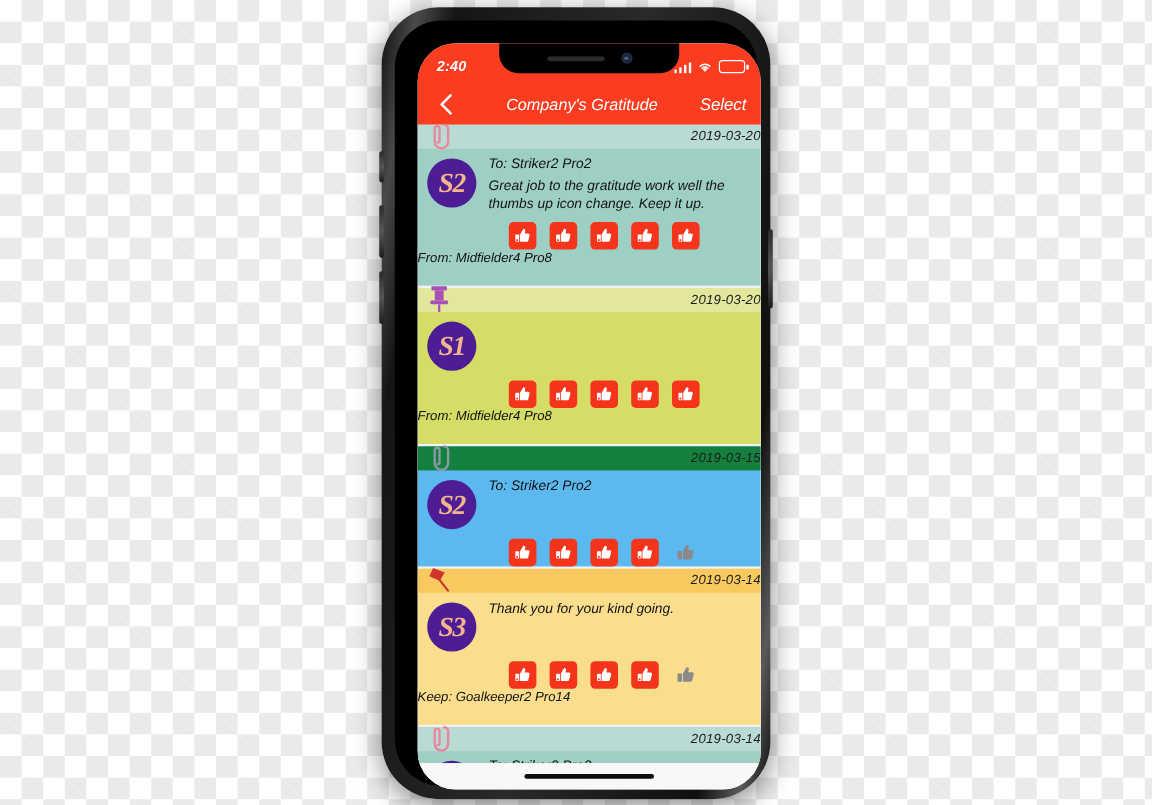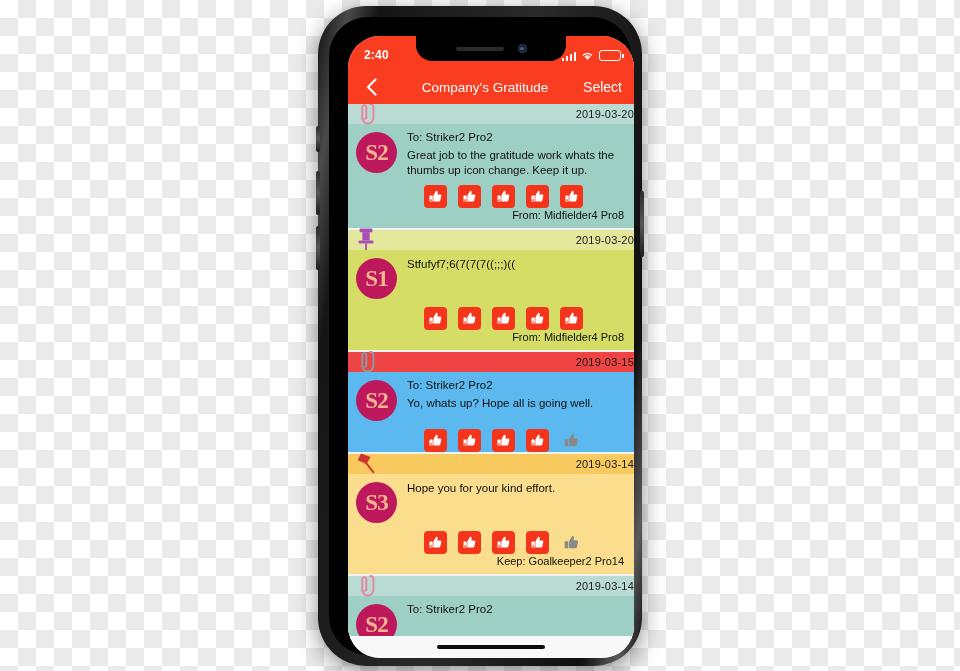--- a/index.html
+++ b/index.html
@@ -32,20 +32,21 @@
   #device {
     position: absolute;
     left: 318px;
     top: 6px;
     width: 324px;
     height: 660px;
     border-radius: 48px;
     background: linear-gradient(100deg, #0d0d0d 0%, #4a4a4a 7%, #151515 14%, #2a2a2a 50%, #101010 86%, #5a5a5a 94%, #0b0b0b 100%);
     box-shadow: 0 6px 22px rgba(0,0,0,0.45);
     padding: 11px;
+    font-style: italic;
   }
 
   #device-inner {
     position: absolute;
     left: 11px;
     top: 11px;
     right: 11px;
     bottom: 11px;
     border-radius: 39px;
     background: #000000;
@@ -225,21 +226,21 @@
 
   .card-body {
     display: flex;
     padding: 6px 10px 4px 8px;
     position: relative;
   }
 
   .avatar {
     width: 41px; height: 41px;
     border-radius: 50%;
-    background: #be185d;
+    background: #4c1d95;
     flex: 0 0 41px;
     display: flex;
     align-items: center;
     justify-content: center;
     color: #f4b48c;
     font-size: 23px;
     font-weight: bold;
     font-family: "Liberation Serif", serif;
     letter-spacing: -1px;
     margin-top: 2px;
@@ -260,24 +261,23 @@
     width: 23px; height: 23px;
     border-radius: 4px;
     background: #f5341c;
     display: flex;
     align-items: center;
     justify-content: center;
   }
   .thumb.inactive { background: transparent; }
 
   .card-from {
-    text-align: right;
     font-size: 11px;
     color: #111;
-    padding: 1px 10px 7px 0;
+    padding: 1px 10px 17px 0;
   }
 
   
   #home-area {
     position: absolute;
     left: 0; right: 0; bottom: 0;
     height: 22px;
     background: #f8f8f8;
     display: flex;
     align-items: center;
@@ -344,21 +344,21 @@
             <div class="card-date-strip" style="background: rgb(185, 219, 211);">
               <div class="card-marker"><svg viewBox="0 0 24 26" width="22" height="24">
                   <path d="M16.5 3.2 c2.1 0 3.6 1.6 3.6 3.7 v11.4 c0 3.4 -2.7 6.2 -6.1 6.2 s-6.1 -2.8 -6.1 -6.2 V6.6 c0 -1.2 1 -2.2 2.2 -2.2 s2.2 1 2.2 2.2 v11.1 c0 0.9 -0.8 1.7 -1.7 1.7" fill="none" stroke="#e8859f" stroke-width="2.1" stroke-linecap="round"></path>
                 </svg></div>
               <span class="card-date">2019-03-20</span>
             </div>
             <div class="card-body">
               <div class="avatar">S2</div>
               <div class="card-text">
                 <div class="card-to">To: Striker2 Pro2</div>
-                <div class="card-message">Great job to the gratitude work whats the thumbs up icon change. Keep it up.</div>
+                <div class="card-message">Great job to the gratitude work well the thumbs up icon change. Keep it up.</div>
               </div>
             </div>
             <div class="reactions-row">
               <div class="thumb">
                 <svg viewBox="0 0 24 24" width="15" height="15">
                   <path d="M8.6 10.2 l4.3 -7.4 c1.7 -0.3 2.9 0.8 2.7 2.4 l-0.7 3.6 h4.4 c1.4 0 2.3 1.1 2 2.4 l-1.7 7.1 c-0.25 1.05 -1.1 1.7 -2.2 1.7 H8.6 Z" fill="#ffffff"></path>
                   <rect x="2.3" y="10.2" width="5.2" height="9.8" rx="1" fill="#ffffff"></rect>
                   <rect x="3.6" y="16.6" width="2.4" height="2.4" fill="#f5341c"></rect>
                 </svg>
               </div>
@@ -401,21 +401,20 @@
                     <rect x="8" y="5.5" width="8" height="9"></rect>
                     <rect x="4" y="14.5" width="16" height="3.5" rx="1"></rect>
                     <rect x="11" y="18" width="2" height="7"></rect>
                   </g>
                 </svg></div>
               <span class="card-date">2019-03-20</span>
             </div>
             <div class="card-body">
               <div class="avatar">S1</div>
               <div class="card-text">
-                <div class="card-message">Stfufyf7;6(7(7(7((;;;)((</div>
               </div>
             </div>
             <div class="reactions-row">
               <div class="thumb">
                 <svg viewBox="0 0 24 24" width="15" height="15">
                   <path d="M8.6 10.2 l4.3 -7.4 c1.7 -0.3 2.9 0.8 2.7 2.4 l-0.7 3.6 h4.4 c1.4 0 2.3 1.1 2 2.4 l-1.7 7.1 c-0.25 1.05 -1.1 1.7 -2.2 1.7 H8.6 Z" fill="#ffffff"></path>
                   <rect x="2.3" y="10.2" width="5.2" height="9.8" rx="1" fill="#ffffff"></rect>
                   <rect x="3.6" y="16.6" width="2.4" height="2.4" fill="#f5341c"></rect>
                 </svg>
               </div>
@@ -444,31 +443,30 @@
                 <svg viewBox="0 0 24 24" width="15" height="15">
                   <path d="M8.6 10.2 l4.3 -7.4 c1.7 -0.3 2.9 0.8 2.7 2.4 l-0.7 3.6 h4.4 c1.4 0 2.3 1.1 2 2.4 l-1.7 7.1 c-0.25 1.05 -1.1 1.7 -2.2 1.7 H8.6 Z" fill="#ffffff"></path>
                   <rect x="2.3" y="10.2" width="5.2" height="9.8" rx="1" fill="#ffffff"></rect>
                   <rect x="3.6" y="16.6" width="2.4" height="2.4" fill="#f5341c"></rect>
                 </svg>
               </div>
             </div>
             <div class="card-from">From: Midfielder4 Pro8</div>
           </div>
           <div class="message-card" style="background: rgb(91, 185, 239);">
-            <div class="card-date-strip" style="background: #ef4444;">
+            <div class="card-date-strip" style="background: #15803d;">
               <div class="card-marker"><svg viewBox="0 0 24 26" width="22" height="24">
                   <path d="M16.5 3.2 c2.1 0 3.6 1.6 3.6 3.7 v11.4 c0 3.4 -2.7 6.2 -6.1 6.2 s-6.1 -2.8 -6.1 -6.2 V6.6 c0 -1.2 1 -2.2 2.2 -2.2 s2.2 1 2.2 2.2 v11.1 c0 0.9 -0.8 1.7 -1.7 1.7" fill="none" stroke="#8a9aa8" stroke-width="2.1" stroke-linecap="round"></path>
                 </svg></div>
               <span class="card-date">2019-03-15</span>
             </div>
             <div class="card-body">
               <div class="avatar">S2</div>
               <div class="card-text">
                 <div class="card-to">To: Striker2 Pro2</div>
-                <div class="card-message">Yo, whats up? Hope all is going well.</div>
               </div>
             </div>
             <div class="reactions-row">
               <div class="thumb">
                 <svg viewBox="0 0 24 24" width="15" height="15">
                   <path d="M8.6 10.2 l4.3 -7.4 c1.7 -0.3 2.9 0.8 2.7 2.4 l-0.7 3.6 h4.4 c1.4 0 2.3 1.1 2 2.4 l-1.7 7.1 c-0.25 1.05 -1.1 1.7 -2.2 1.7 H8.6 Z" fill="#ffffff"></path>
                   <rect x="2.3" y="10.2" width="5.2" height="9.8" rx="1" fill="#ffffff"></rect>
                   <rect x="3.6" y="16.6" width="2.4" height="2.4" fill="#f5341c"></rect>
                 </svg>
               </div>
@@ -507,21 +505,21 @@
                   <g>
                     <path d="M6.5 2.5 L17 6.5 L12.5 14 L3 10 Z" fill="#d1342c"></path>
                     <path d="M10.5 11 L20 23" stroke="#d1342c" stroke-width="2" stroke-linecap="round"></path>
                   </g>
                 </svg></div>
               <span class="card-date">2019-03-14</span>
             </div>
             <div class="card-body">
               <div class="avatar">S3</div>
               <div class="card-text">
-                <div class="card-message">Hope you for your kind effort.</div>
+                <div class="card-message">Thank you for your kind going.</div>
               </div>
             </div>
             <div class="reactions-row">
               <div class="thumb">
                 <svg viewBox="0 0 24 24" width="15" height="15">
                   <path d="M8.6 10.2 l4.3 -7.4 c1.7 -0.3 2.9 0.8 2.7 2.4 l-0.7 3.6 h4.4 c1.4 0 2.3 1.1 2 2.4 l-1.7 7.1 c-0.25 1.05 -1.1 1.7 -2.2 1.7 H8.6 Z" fill="#ffffff"></path>
                   <rect x="2.3" y="10.2" width="5.2" height="9.8" rx="1" fill="#ffffff"></rect>
                   <rect x="3.6" y="16.6" width="2.4" height="2.4" fill="#f5341c"></rect>
                 </svg>
               </div>

